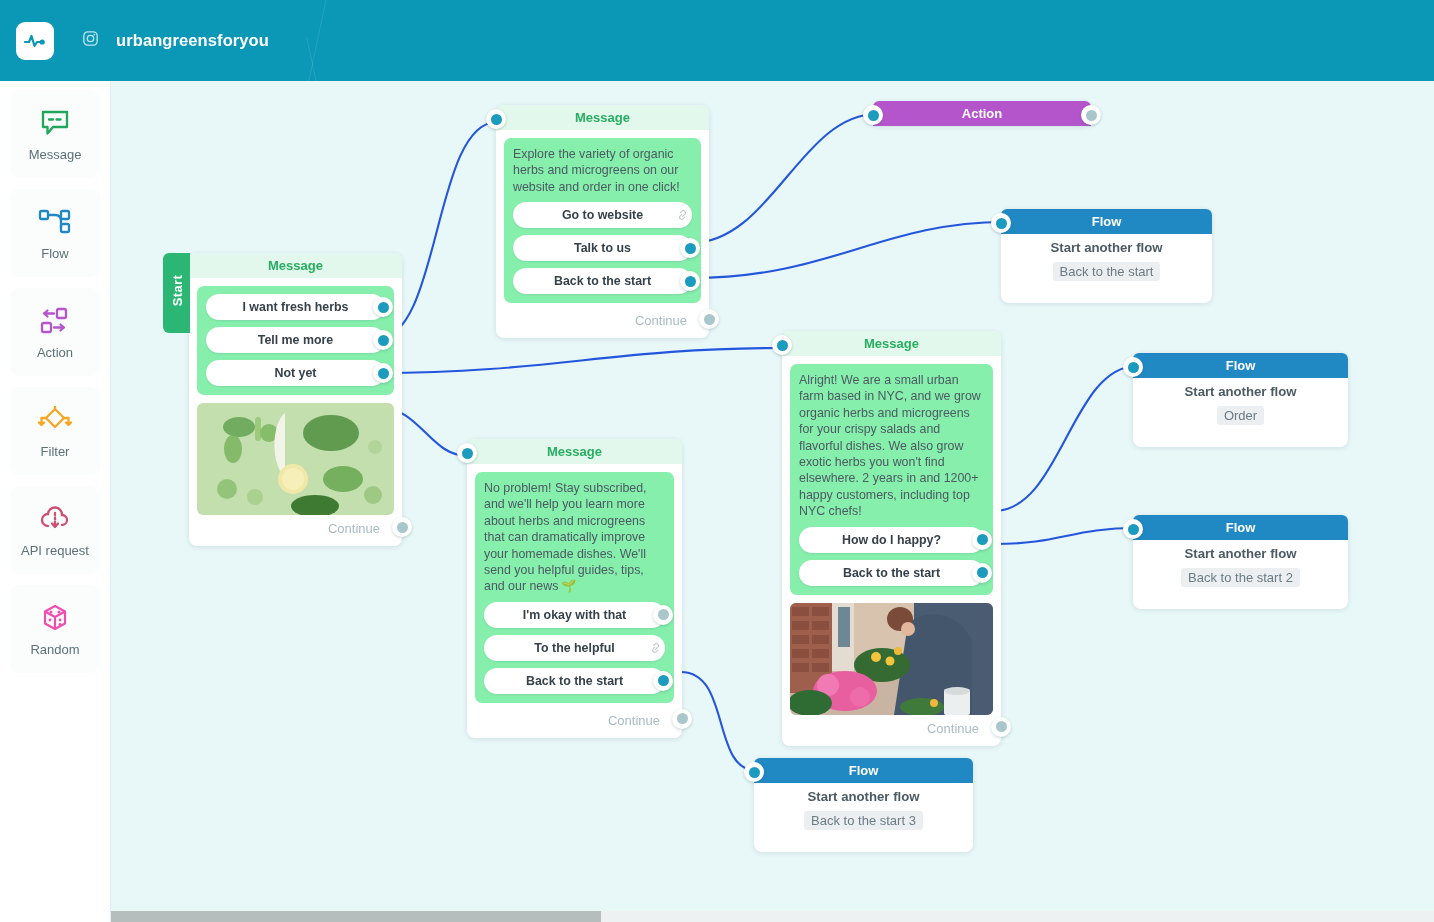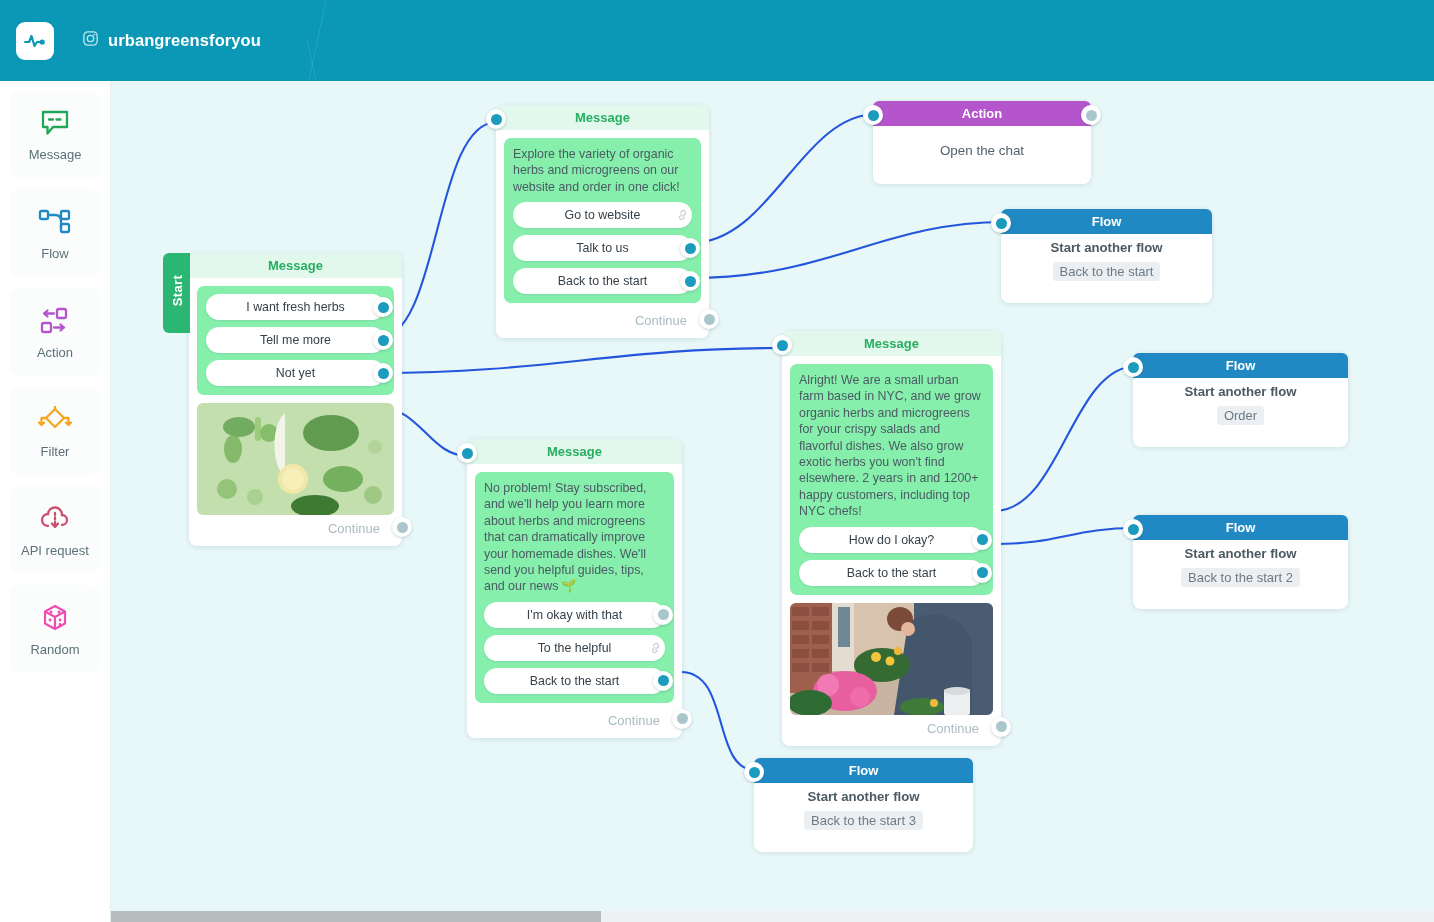--- a/index.html
+++ b/index.html
@@ -33,21 +33,21 @@
     border-right: 1px solid rgba(255,255,255,0.22);
     transform: skewX(12deg);
     opacity: .5;
     pointer-events: none;
   }
   .app-logo {
     width: 38px; height: 38px; margin-left: 16px;
     background: #ffffff; border-radius: 9px;
     display: flex; align-items: center; justify-content: center;
   }
-  .ig-wrap { display: flex; align-items: center; margin-left: 28px; gap: 9px; text-align: center; }
+  .ig-wrap { display: flex; align-items: center; margin-left: 28px; gap: 17px; text-align: center; }
   .ig-name {
     color: #ffffff; font-size: 16.5px; font-weight: bold;
     letter-spacing: .1px;
   }
 
   
   #sidebar {
     position: absolute; left: 0; top: 81px;
     width: 111px; height: 841px;
     background: #ffffff;
@@ -98,20 +98,21 @@
   }
   .qr {
     position: relative;
     background: #ffffff; border-radius: 17px;
     height: 26px; line-height: 26px;
     margin-bottom: 7px;
     text-align: center;
     font-size: 12.4px; color: #36414a;
     box-shadow: 0 1px 2px rgba(40,80,90,.12);
     cursor: pointer;
+    font-weight: bold;
   }
   .qr:last-child { margin-bottom: 0; }
   .dot {
     position: absolute; right: -8px; top: 50%;
     transform: translateY(-50%);
     width: 20px; height: 20px; border-radius: 50%;
     background: #ffffff;
     box-shadow: 0 1px 3px rgba(40,80,90,.25);
     display: flex; align-items: center; justify-content: center;
   }
@@ -400,21 +401,20 @@
   </div>
 
   <div class="node" style="left:762px; top:20px; width:218px;">
     <span class="port-in">
         <i></i>
       </span>
     <span class="port-out-action">
         <i></i>
       </span>
     <div class="node-head head-action">Action</div>
-    <div class="action-text">Open the chat</div>
   </div>
 
   <div class="node" style="left:890px; top:128px; width:211px;">
     <span class="port-in">
         <i></i>
       </span>
     <div class="node-head head-flow">Flow</div>
     <div class="node-body-center">
       <div class="flow-title">Start another flow</div>
       <span class="flow-chip">Back to the start</span>
@@ -422,21 +422,21 @@
   </div>
 
   <div class="node" style="left:671px; top:250px; width:219px;">
     <span class="port-in">
         <i></i>
       </span>
     <div class="node-head head-message">Message</div>
     <div class="bubble">
       <div class="bubble-text">Alright! We are a small urban farm based in NYC, and we grow organic herbs and microgreens for your crispy salads and flavorful dishes. We also grow exotic herbs you won't find elsewhere. 2 years in and 1200+ happy customers, including top NYC chefs!</div>
       <div class="qr">
-        <span>How do I okay?</span>
+        <span>How do I happy?</span>
         <span class="dot">
             <i></i>
           </span>
       </div>
       <div class="qr">
         <span>Back to the start</span>
         <span class="dot">
             <i></i>
           </span>
       </div>

